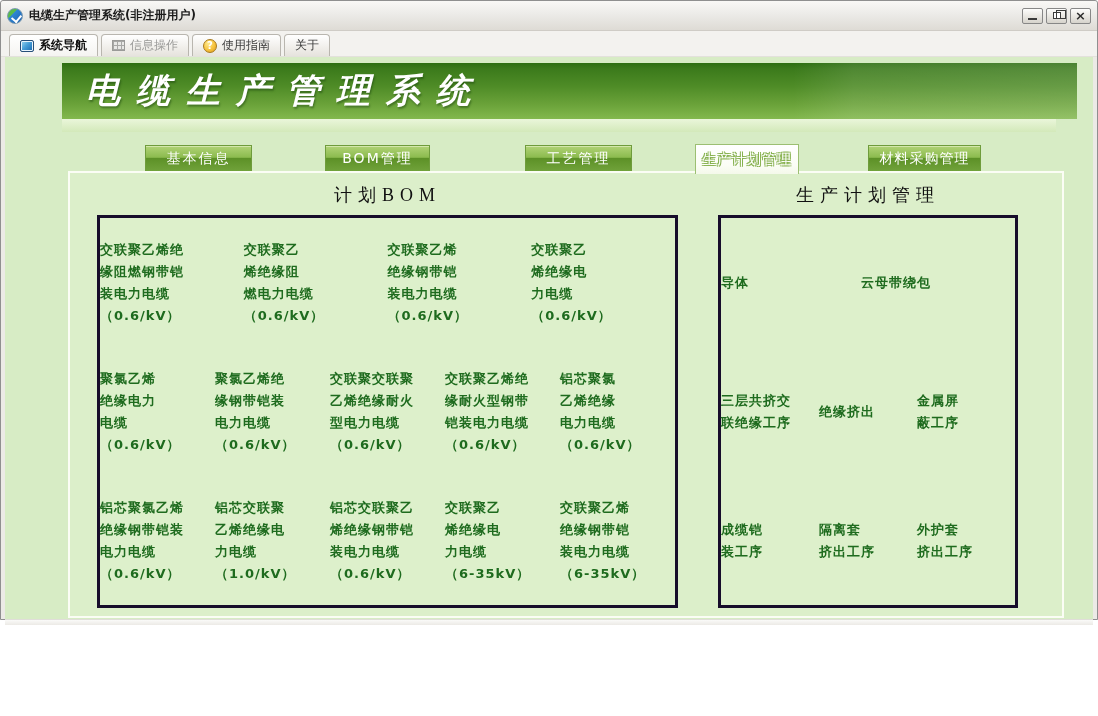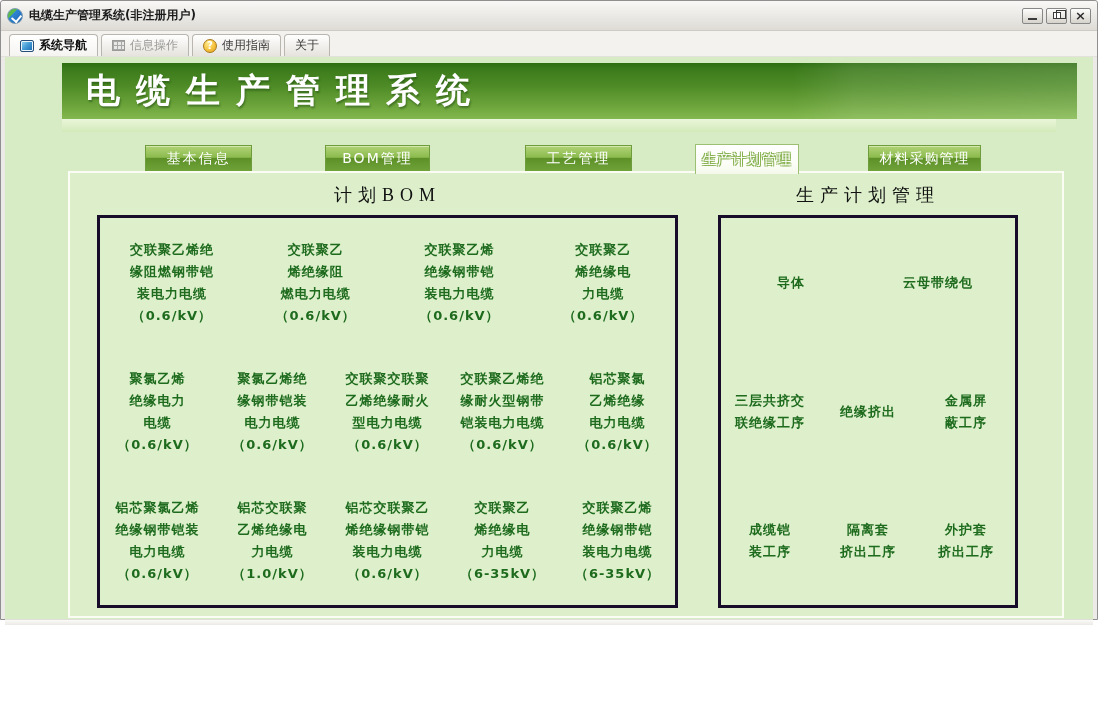--- a/index.html
+++ b/index.html
@@ -72,21 +72,21 @@
   }
   
   .content {
     position:relative; margin:0 4px; height:562px; background:#d7ecc5; overflow:hidden;
   }
   .banner {
     position:absolute; left:57px; top:6px; width:1015px; height:56px;
     background:
       linear-gradient(90deg,rgba(255,255,255,0) 72%,rgba(255,255,255,.10) 78%,rgba(255,255,255,.14) 100%),
       linear-gradient(180deg,#2d6e11 0%,#3b7a1b 10%,#4f8c27 42%,#6ba33a 75%,#83b84e 100%);
-    display:flex; align-items:center;
+    display:flex; align-items:center;font-style:italic;
   }
   .banner-title {
     padding-left:24px; font-size:34px; font-weight:bold; color:#ffffff;
     letter-spacing:16px; white-space:nowrap; text-shadow:1px 2px 2px rgba(20,60,10,.45);
   }
   .banner-strip {
     position:absolute; left:57px; top:62px; width:994px; height:13px;
     background:linear-gradient(180deg,#eaf6da 0%,#d3e9ba 100%);
   }
   
@@ -123,21 +123,21 @@
     display:grid; grid-template-rows:1fr 1fr 1fr;
   }
   .bom-box  { left:27px;  width:581px; height:393px; }
   .plan-box { left:648px; width:300px; height:393px; }
   .cells { display:grid; align-items:center; }
   .cols4 { grid-template-columns:repeat(4,1fr); }
   .cols5 { grid-template-columns:repeat(5,1fr); }
   .cols3 { grid-template-columns:repeat(3,1fr); }
   .cols2 { grid-template-columns:140px 1fr; }
   .cell {
-    text-align:center; font-size:13px; font-weight:bold; color:#1e6b1e;
+    font-size:13px; font-weight:bold; color:#1e6b1e;
     letter-spacing:1px; line-height:22px; white-space:pre-line; cursor:default;
   }
   
   .status-strip {
     height:6px; margin:0 4px; background:linear-gradient(180deg,#fafaf8,#eceae6);
     border-top:1px solid #e0ded9;
   }
 </style>
 </head>
 <body>

